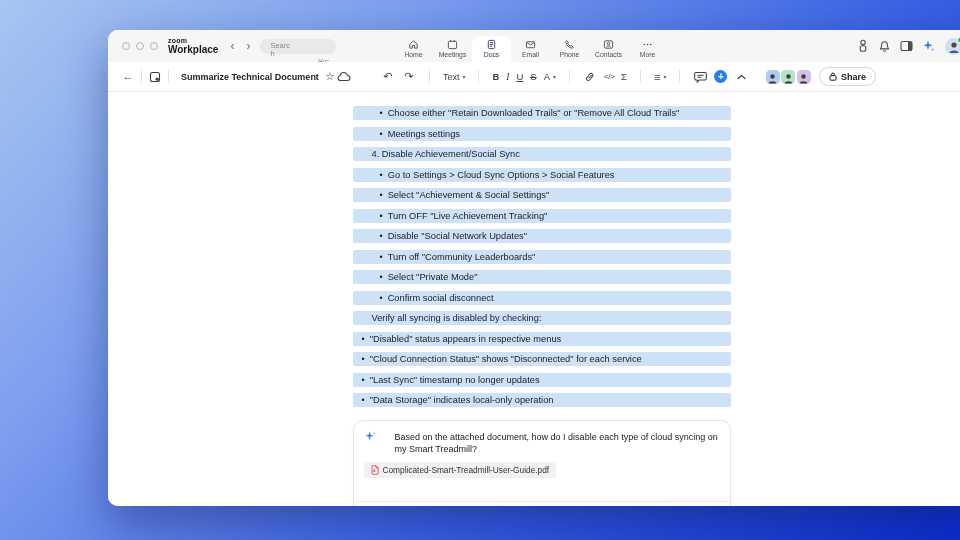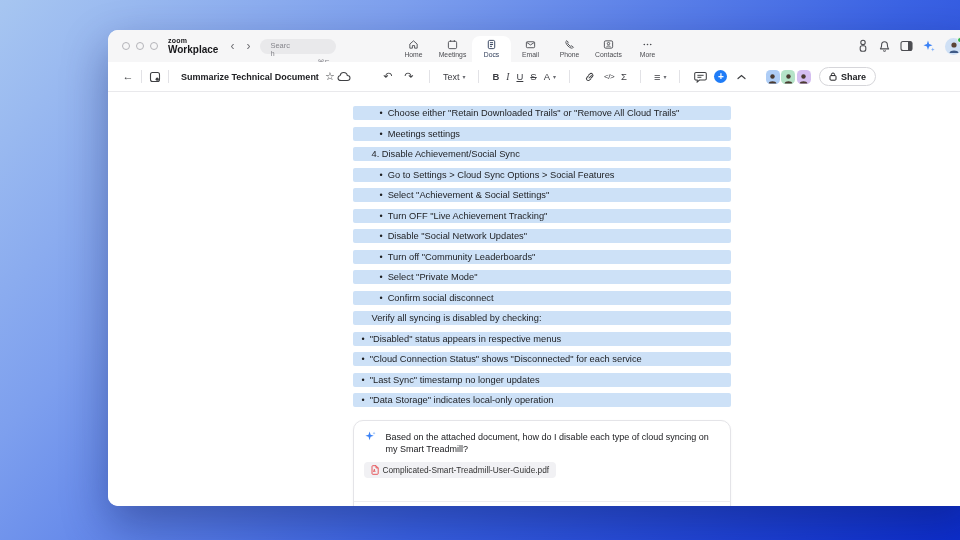--- a/index.html
+++ b/index.html
@@ -83,21 +83,21 @@
   }
   .dline .bullet { font-size:9px; margin-right:5px; color:#1d1e21; }
   .dline.ind0 { padding-left:19px; }
   .dline.ind1 { padding-left:9px; }
   .dline.ind2 { padding-left:27px; }
   
   .aicard {
     width:378px; margin-top:13px; border:1px solid #e4e4e8; border-radius:10px;
     background:#fff; padding:9px 10px 0 10px; box-shadow:0 1px 3px rgba(0,0,0,.04);
   }
-  .ai-row1 { display:flex; align-items:flex-start; gap:9px; }
+  .ai-row1 { display:flex; align-items:flex-start; gap:18px; }
   .ai-prompt { font-size:9px; color:#202124; line-height:12px; padding-top:1px; }
   .chip {
     display:inline-flex; align-items:center; gap:4px; background:#f1f1f4; border-radius:4px;
     padding:3px 7px; margin:7px 0 14px 0; font-size:8.3px; color:#333; 
   }
   .ai-divider { border-top:1px solid #ececf0; margin:9px -10px 0 -10px; }
   .ai-footer { display:flex; align-items:center; justify-content:space-between; padding:6px 0 7px 0; }
   .working { font-size:9.3px; font-weight:700; color:#1a6ef5; }
   .stop-btn {
     border:1px solid #d8d8dc; border-radius:6px; background:#fff; font-size:8.8px; font-weight:700;

